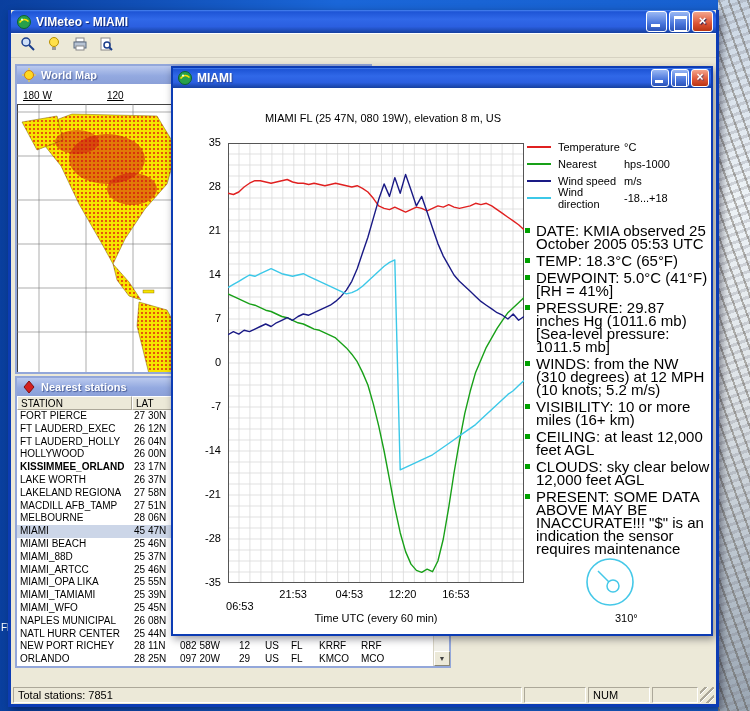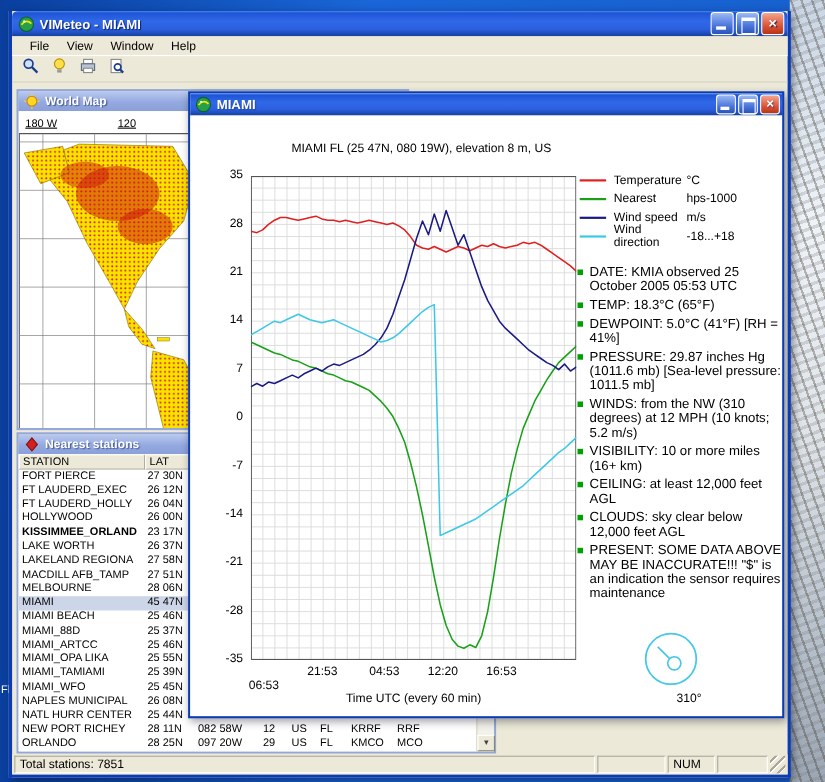--- a/index.html
+++ b/index.html
@@ -81,31 +81,31 @@
   .chart-title { position:absolute; top:24px; left:15px; width:390px; text-align:center; font-size:11px; color:#000; }
   .axes-holder { position:absolute; left:0; top:0; width:0; height:0; }
   .y-tick { position:absolute; width:38px; text-align:right; font-size:11px; }
   .x-tick { position:absolute; width:44px; text-align:center; font-size:11px; top:500px; }
   .plot { position:absolute; left:55px; top:55px; width:296px; height:440px; }
   .xlabel { position:absolute; top:524px; left:55px; width:296px; text-align:center; font-size:11px; }
   .legend { position:absolute; left:354px; top:50px; font-size:11px; }
   .leg-row { height:17px; display:flex; align-items:center; }
   .leg-swatch { width:24px; height:0; border-top:2px solid; margin-right:7px; }
   .leg-name { width:66px; }
-  .info { position:absolute; left:352px; top:136px; width:186px; font-size:12px; }
+  .info { position:absolute; left:352px; top:136px; width:186px; font-size:15px; }
   .info-item { position:relative; padding-left:11px; margin-bottom:4px; line-height:13px; }
   .info-item::before { content:""; position:absolute; left:0; top:4px; width:5px; height:5px; background:#00a000; }
   .compass { position:absolute; left:407px; top:464px; }
   .compass-label { position:absolute; left:442px; top:524px; font-size:11px; }
 
   
   .statusbar { position:absolute; left:0; right:0; bottom:0; height:18px; display:flex; gap:2px;
     padding:1px 2px 1px 2px; font-size:11px; background:#ece9d8; align-items:stretch; }
   .sb-panel { border:1px solid; border-color:#aca899 #fff #fff #aca899; padding:0 4px; line-height:14px; overflow:hidden; }
-  .sb-main { flex:1; } .sb-b { width:62px; } .sb-num { width:43px; } .sb-c { width:46px; }
+  .sb-main { flex:1; } .sb-b { width:62px; } .sb-num { width:62px; } .sb-c { width:46px; }
   .grip { width:14px; background:
     repeating-linear-gradient(135deg, rgba(0,0,0,0) 0 3px, #aca899 3px 5px, #fff 5px 6px); }
 </style>
 </head>
 <body>
 
 <div class="desktop">
   <div class="photo"></div>
   <div class="desk-label">Fl</div>
 
@@ -120,26 +120,20 @@
           </svg>
       </span>
       <span class="ttext">VIMeteo - MIAMI</span>
       <span class="tb-btns">
         <span class="cap min"></span>
         <span class="cap max"></span>
         <span class="cap close">×</span>
       </span>
     </div>
 
-    <div class="menubar">
-        <span class="menu-item">File</span>
-        <span class="menu-item">View</span>
-        <span class="menu-item">Window</span>
-        <span class="menu-item">Help</span>
-      </div>
 
     <div class="toolbar">
       <span class="tool-btn">
         <span><svg width="16" height="16">
               <circle cx="6" cy="6" r="4" fill="#cfe0f8" stroke="#1b3e8c" stroke-width="1.5"></circle>
               <line x1="9" y1="9" x2="14" y2="14" stroke="#1b3e8c" stroke-width="2"></line>
             </svg></span>
       </span>
       <span class="tool-btn">
         <span><svg width="16" height="16">

